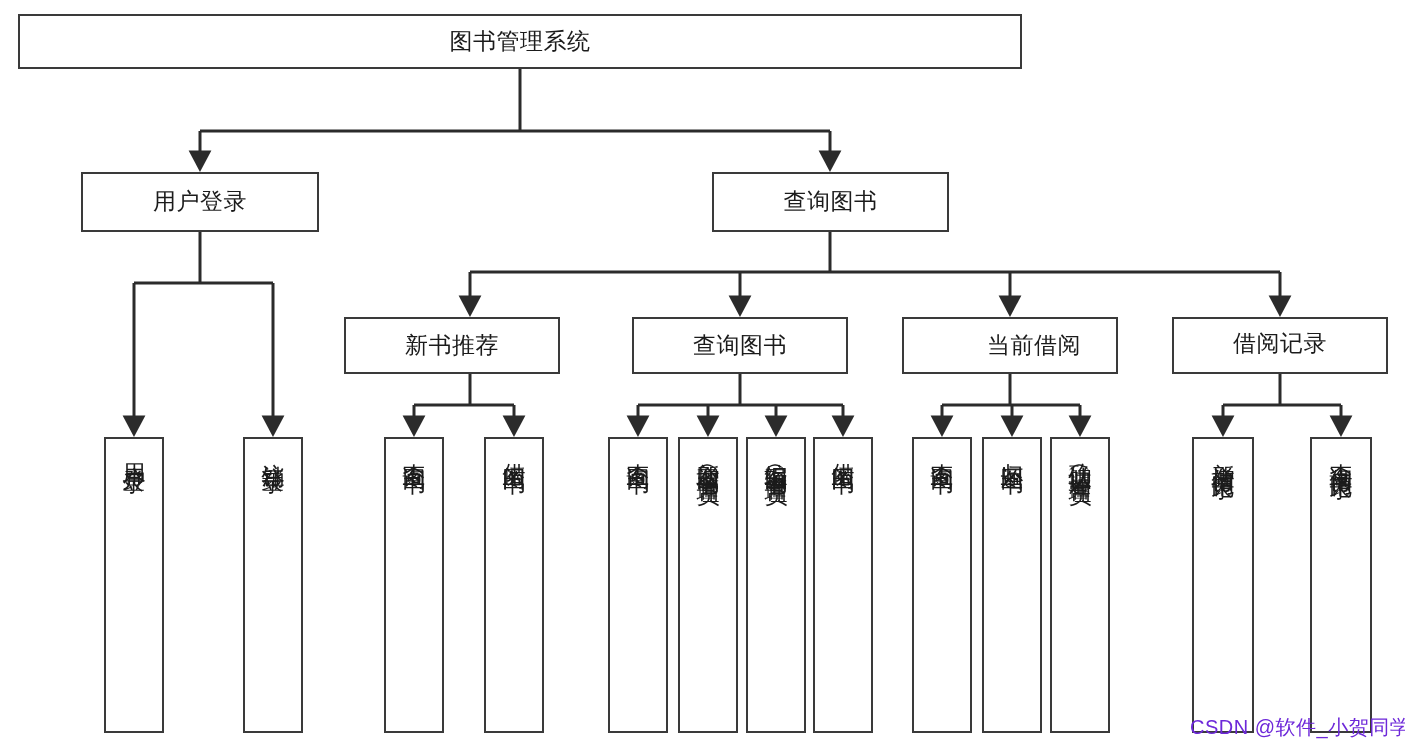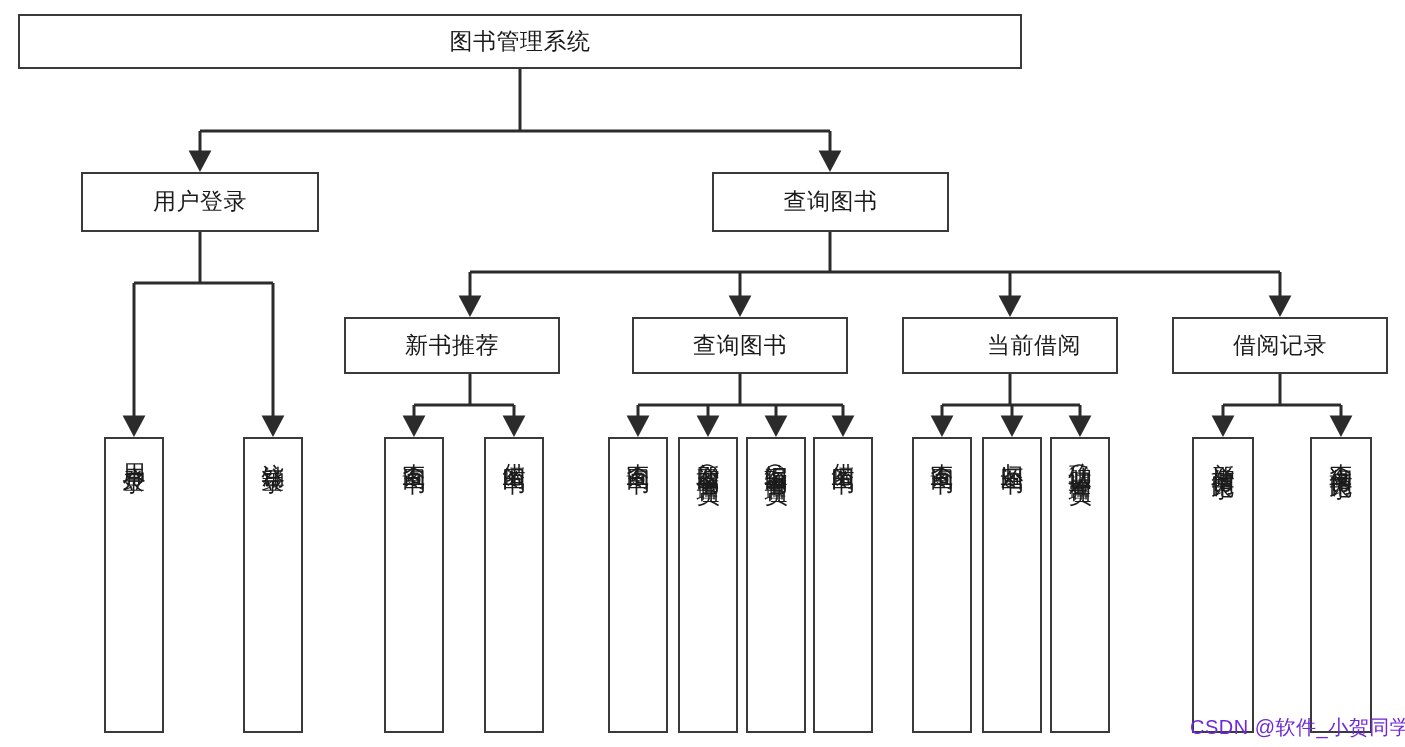--- a/index.html
+++ b/index.html
@@ -134,21 +134,21 @@
 
   <div class="node horizontal" style="left:344px; top:317px; width:216px; height:57px;">
     <span class="node-label">新书推荐</span>
   </div>
   <div class="node horizontal" style="left:632px; top:317px; width:216px; height:57px;">
     <span class="node-label">查询图书</span>
   </div>
   <div class="node horizontal" style="left:902px; top:317px; width:216px; height:57px;padding-left:48px;">
     <span class="node-label">当前借阅</span>
   </div>
-  <div class="node horizontal" style="left:1172px; top:317px; width:216px; height:57px;">
+  <div class="node horizontal" style="left:1172px; top:317px; width:216px; height:57px;font-family:Liberation Mono, monospace;">
     <span class="node-label">借阅记录</span>
   </div>
 
   <div class="node vertical" style="left:104px; top:437px; width:60px; height:296px;">
     <span class="node-label">用户登录</span>
   </div>
   <div class="node vertical" style="left:243px; top:437px; width:60px; height:296px;">
     <span class="node-label">注销登录</span>
   </div>
   <div class="node vertical" style="left:384px; top:437px; width:60px; height:296px;">

